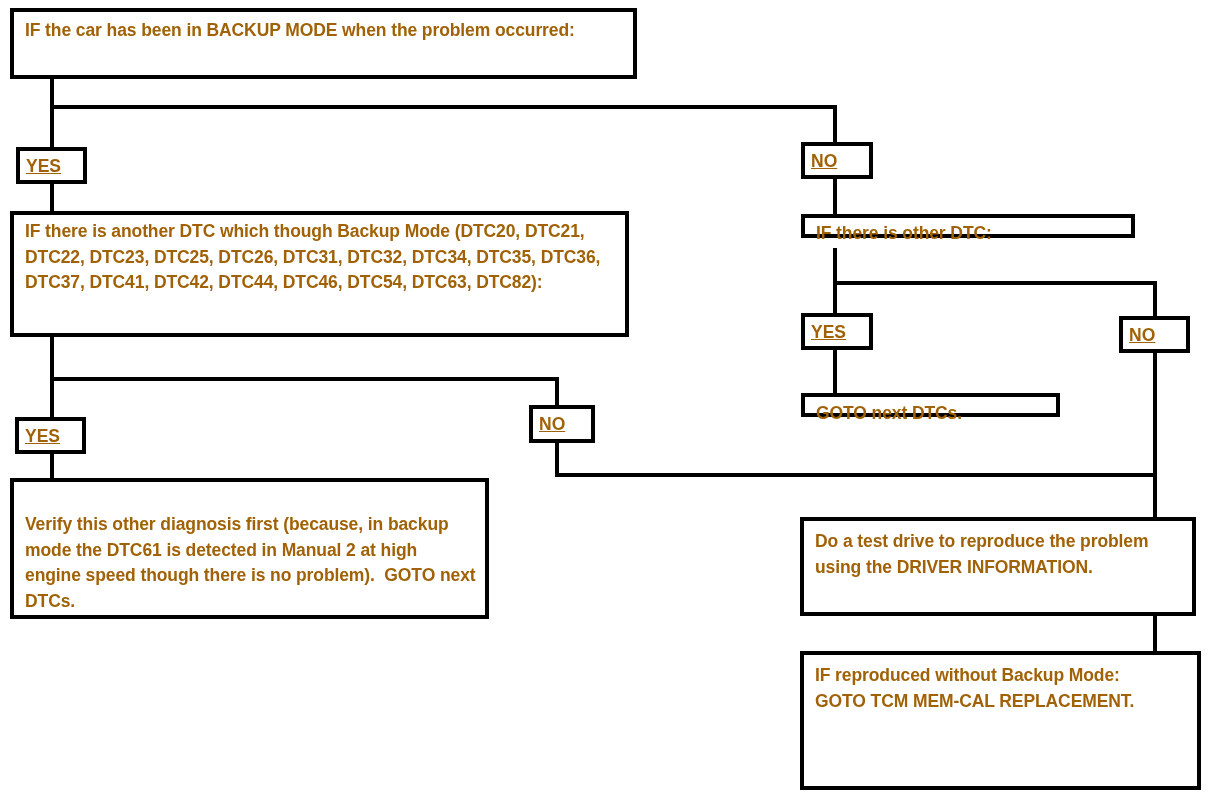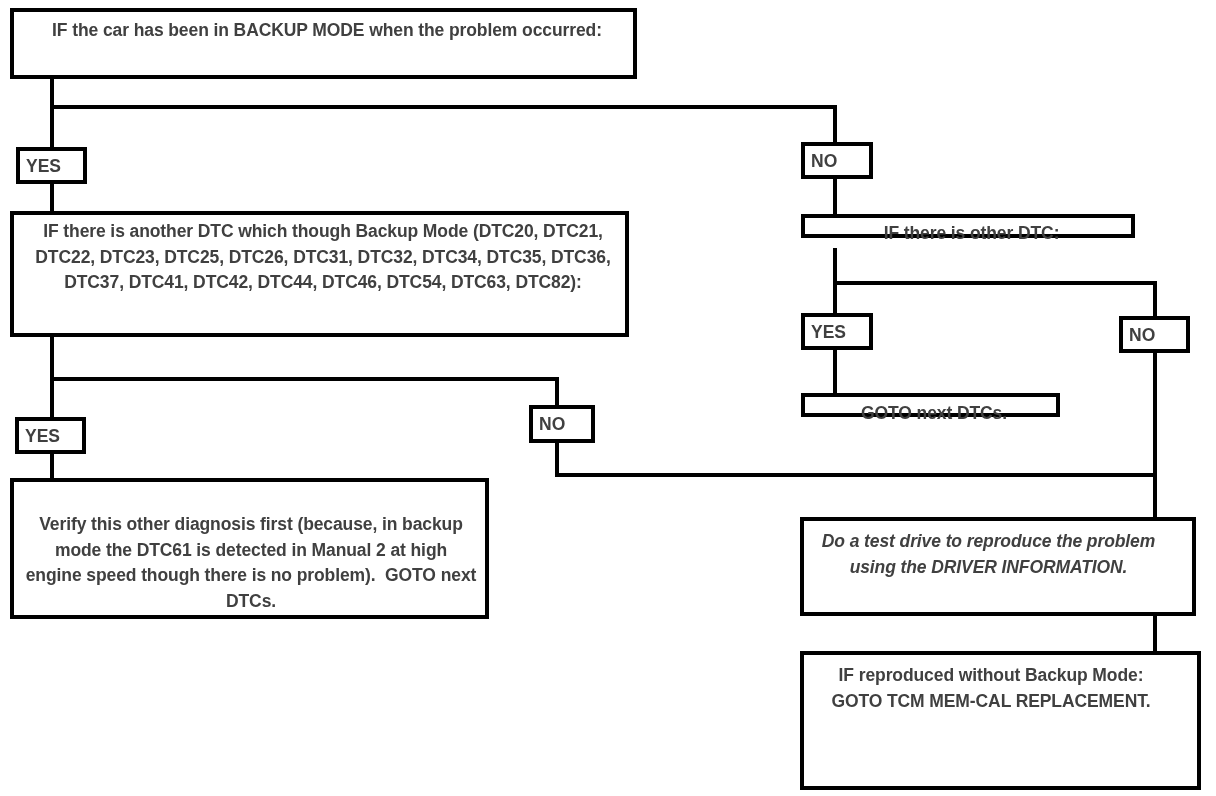--- a/index.html
+++ b/index.html
@@ -8,22 +8,21 @@
     padding: 0;
     background: #ffffff;
   }
   #canvas {
     position: relative;
     width: 1216px;
     height: 796px;
     background: #ffffff;
     overflow: hidden;
     font-family: "Liberation Sans", sans-serif;
-    color: #404040;
-    text-align: center;
+    color: #a16207;
   }
   .node {
     position: absolute;
     box-sizing: border-box;
     border: 4px solid #000000;
     background: #ffffff;
     z-index: 3;
   }
   .node .txt {
     position: absolute;
@@ -38,20 +37,21 @@
   }
   .label-node {
     position: absolute;
     box-sizing: border-box;
     border: 4px solid #000000;
     background: #ffffff;
     z-index: 4;
     display: flex;
     align-items: center;
     justify-content: flex-start;
+    text-decoration: underline;
   }
   .label-node .txt {
     font-size: 17.5px;
     font-weight: bold;
     line-height: 18px;
     padding-left: 6px;
   }
   .edge {
     position: absolute;
     background: #000000;
@@ -134,21 +134,21 @@
   </div>
 
   <div class="label-node" style="left:1119px; top:316px; width:71px; height:37px;">
     <div class="txt">NO</div>
   </div>
 
   <div class="node" style="left:801px; top:393px; width:259px; height:24px;">
     <div class="txt" style="top:4px;">GOTO <span class="b">next DTCs.</span></div>
   </div>
 
-  <div class="node" style="left:800px; top:517px; width:396px; height:99px;font-style:italic;">
+  <div class="node" style="left:800px; top:517px; width:396px; height:99px;">
     <div class="txt" style="top:8px; right:30px;">Do a test drive to reproduce the problem using the <span class="b">DRIVER INFORMATION.</span></div>
   </div>
 
   <div class="node" style="left:800px; top:651px; width:401px; height:139px;">
     <div class="txt" style="top:8px; right:30px;">IF reproduced without Backup Mode:
 GOTO <span class="b">TCM MEM-CAL REPLACEMENT.</span></div>
   </div>
 
 </div>
 

